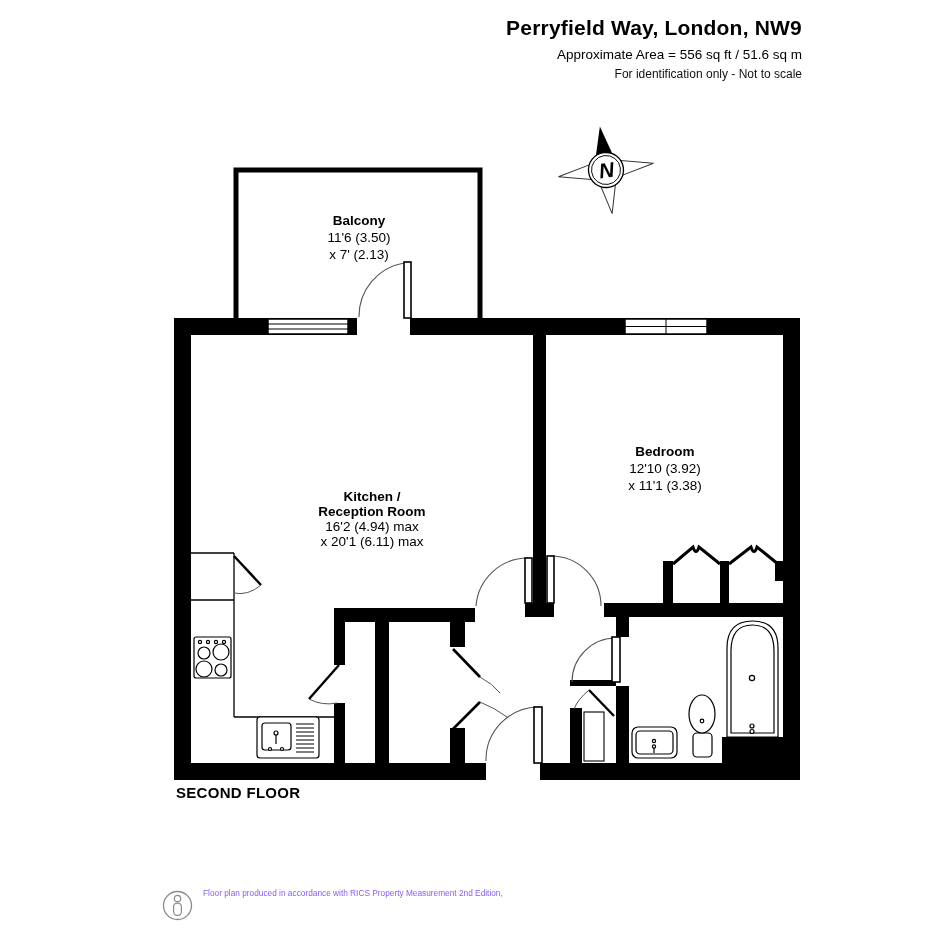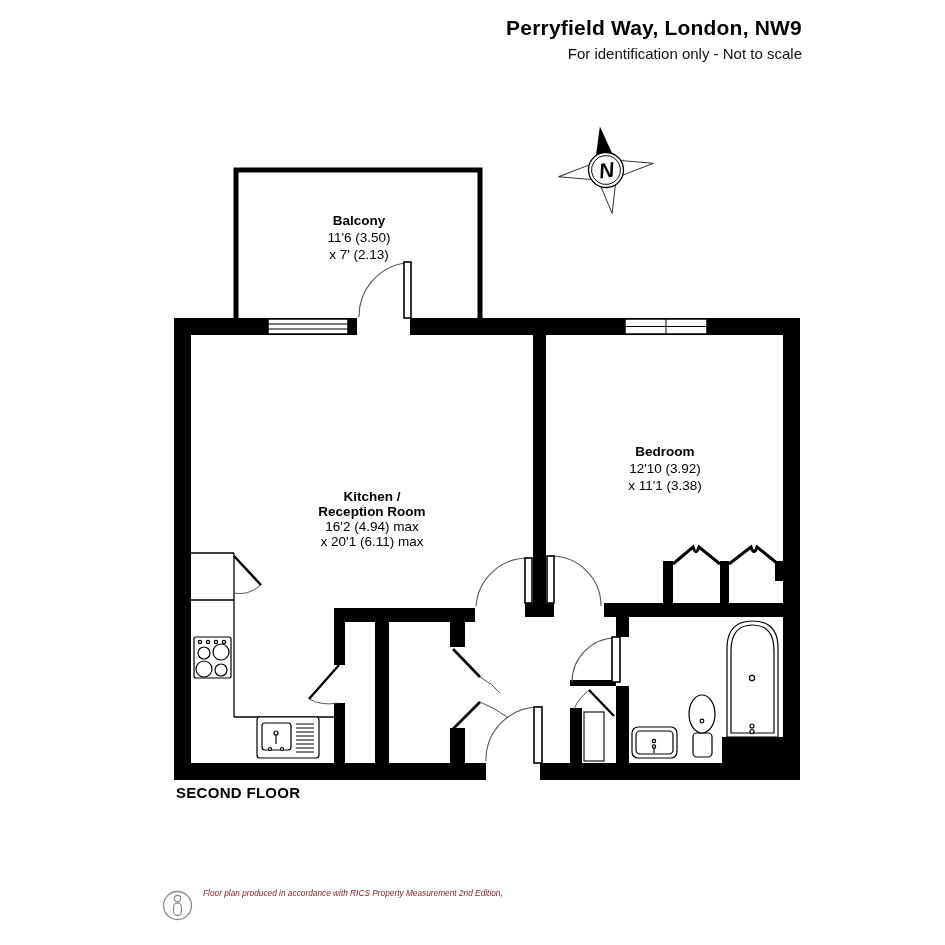--- a/index.html
+++ b/index.html
@@ -3,36 +3,37 @@
 <meta charset="utf-8">
 <style>
   html,body{margin:0;padding:0;background:#fff;}
   .page{
     position:relative;width:945px;height:945px;background:#ffffff;
     font-family:"Liberation Sans",sans-serif;color:#000;overflow:hidden;margin-left:12px;
   }
   .header{position:absolute;top:16px;right:155px;text-align:right;}
   .header .title{font-size:21px;font-weight:bold;letter-spacing:.2px;}
   .header .area{font-size:13.5px;margin-top:7px;}
-  .header .note{font-size:15px;margin-top:5px;color:#111;}
+  .header .note{font-size:12px;margin-top:5px;color:#111;}
   svg.plan{position:absolute;left:0;top:0;}
   .room-name{font-size:13.5px;font-weight:bold;}
   .room-dim{font-size:13.5px;}
   .floor-label{font-size:15px;font-weight:bold;letter-spacing:.3px;}
-  .footer{position:absolute;left:149px;top:888px;display:flex;align-items:flex-start;gap:9px;color:#7f1d1d;font-style:italic;}
+  .footer{position:absolute;left:149px;top:888px;display:flex;align-items:flex-start;gap:9px;color:#8b5cf6;}
   .footer .lines{font-size:8.3px;line-height:10.2px;white-space:nowrap;}
   .footer .gap{display:inline-block;margin-left:9px;}
 </style>
 </head>
 <body>
 
 <div class="page">
 
   <div class="header">
     <div class="title">Perryfield Way, London, NW9</div>
+    <div class="area">Approximate Area = 556 sq ft / 51.6 sq m</div>
     <div class="note">For identification only - Not to scale</div>
   </div>
 
   <svg class="plan" width="945" height="945" viewBox="0 0 945 945">
 
     <g fill="#000">
       <rect x="162" y="318" width="626" height="17"></rect>
       <rect x="162" y="335" width="17" height="445"></rect>
       <rect x="162" y="763" width="626" height="17"></rect>
       <rect x="771" y="335" width="17" height="428"></rect>

